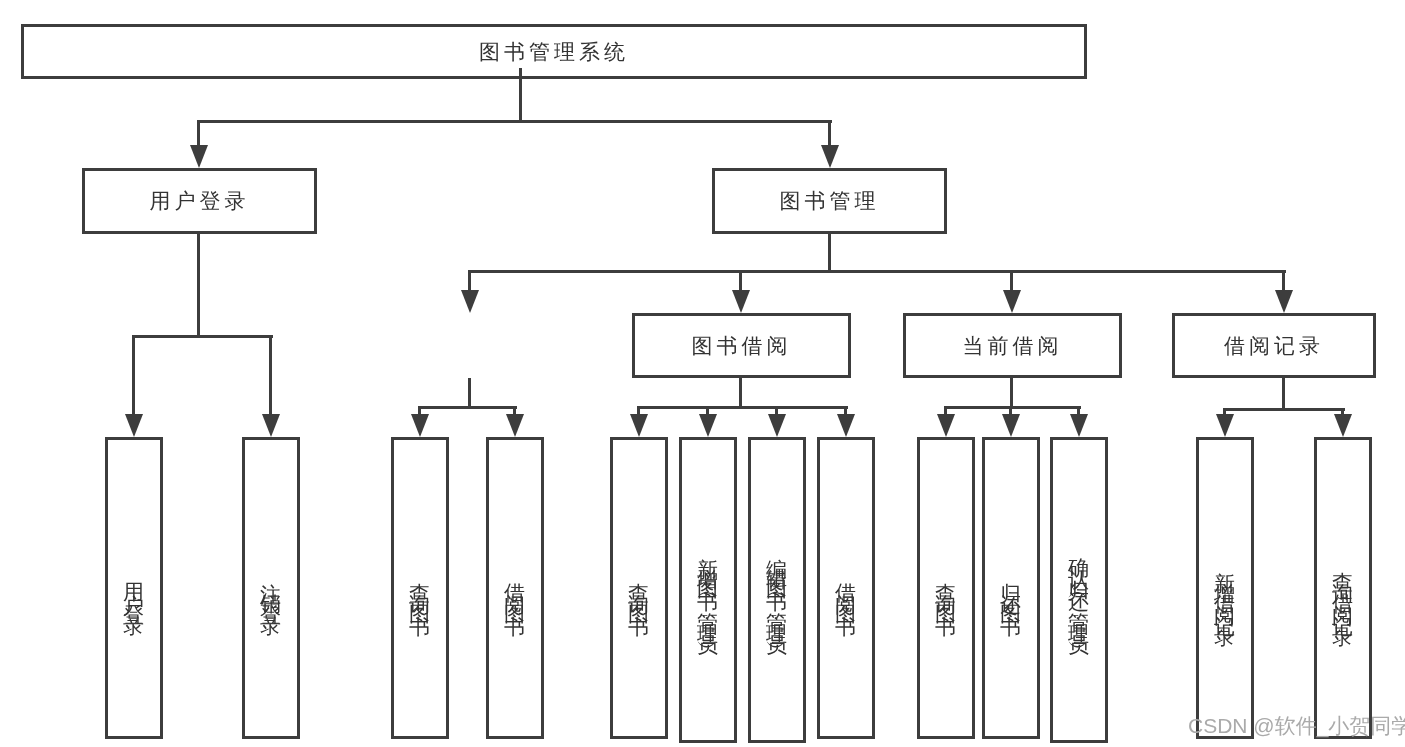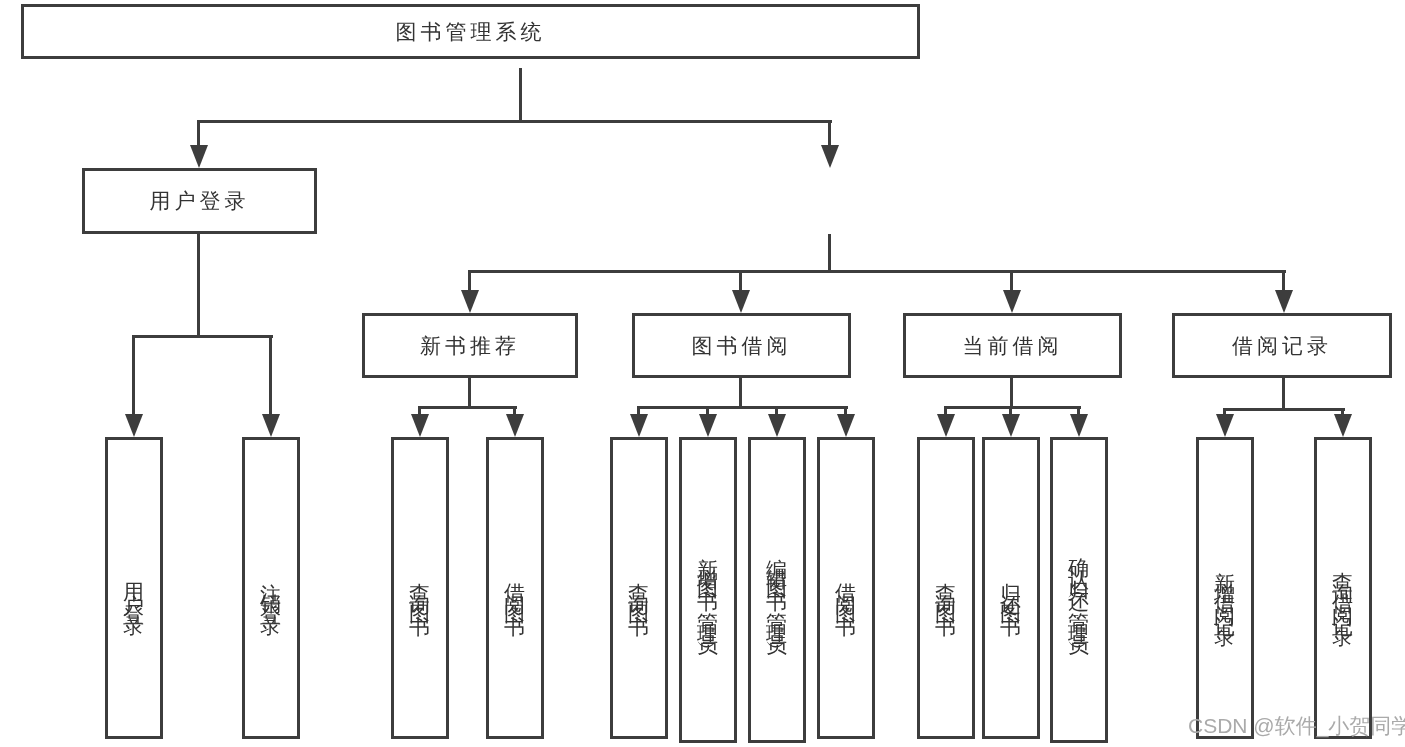--- a/index.html
+++ b/index.html
@@ -56,63 +56,63 @@
     color:var(--wm);
     white-space:nowrap;
     z-index:5;
   }
 </style>
 </head>
 <body>
 
 <div class="stage">
 
-  <div class="box hbox" style="left:21px;top:4px;width:899px;height:55px;">
+  <div class="box hbox" style="left:21px;top:24px;width:1066px;height:55px;">
     <span>图书管理系统</span>
   </div>
 
   <div class="line v" style="left:519px;top:68px;height:53px;"></div>
   <div class="line h" style="left:197px;top:120px;width:635px;"></div>
   <div class="line v" style="left:197px;top:120px;height:27px;"></div>
   <div class="tri" style="left:190px;top:145px;"></div>
   <div class="line v" style="left:828px;top:120px;height:27px;"></div>
   <div class="tri" style="left:821px;top:145px;"></div>
 
   <div class="box hbox" style="left:82px;top:168px;width:235px;height:66px;">
     <span>用户登录</span>
+  </div>
+  <div class="box hbox" style="left:712px;top:168px;width:235px;height:66px;">
+    <span>图书管理</span>
   </div>
 
   <div class="line v" style="left:197px;top:234px;height:104px;"></div>
   <div class="line h" style="left:132px;top:335px;width:141px;"></div>
   <div class="line v" style="left:132px;top:335px;height:81px;"></div>
   <div class="tri" style="left:125px;top:414px;"></div>
   <div class="line v" style="left:269px;top:335px;height:81px;"></div>
   <div class="tri" style="left:262px;top:414px;"></div>
 
   <div class="line v" style="left:828px;top:234px;height:39px;"></div>
   <div class="line h" style="left:468px;top:270px;width:818px;"></div>
   <div class="line v" style="left:468px;top:270px;height:22px;"></div>
   <div class="tri" style="left:461px;top:290px;"></div>
   <div class="line v" style="left:739px;top:270px;height:22px;"></div>
   <div class="tri" style="left:732px;top:290px;"></div>
   <div class="line v" style="left:1010px;top:270px;height:22px;"></div>
   <div class="tri" style="left:1003px;top:290px;"></div>
   <div class="line v" style="left:1282px;top:270px;height:22px;"></div>
   <div class="tri" style="left:1275px;top:290px;"></div>
 
-  <div class="box hbox" style="left:362px;top:313px;width:216px;height:65px;">
-    <span>新书推荐</span>
-  </div>
   <div class="box hbox" style="left:903px;top:313px;width:219px;height:65px;">
     <span>当前借阅</span>
   </div>
   <div class="box hbox" style="left:632px;top:313px;width:219px;height:65px;">
     <span>图书借阅</span>
   </div>
-  <div class="box hbox" style="left:1172px;top:313px;width:220px;height:65px;text-align:right;">
+  <div class="box hbox" style="left:1172px;top:313px;width:204px;height:65px;text-align:right;">
     <span>借阅记录</span>
   </div>
 
   <div class="line v" style="left:468px;top:378px;height:31px;"></div>
   <div class="line h" style="left:418px;top:406px;width:99px;"></div>
   <div class="line v" style="left:418px;top:406px;height:10px;"></div>
   <div class="tri" style="left:411px;top:414px;"></div>
   <div class="line v" style="left:513px;top:406px;height:10px;"></div>
   <div class="tri" style="left:506px;top:414px;"></div>
 

